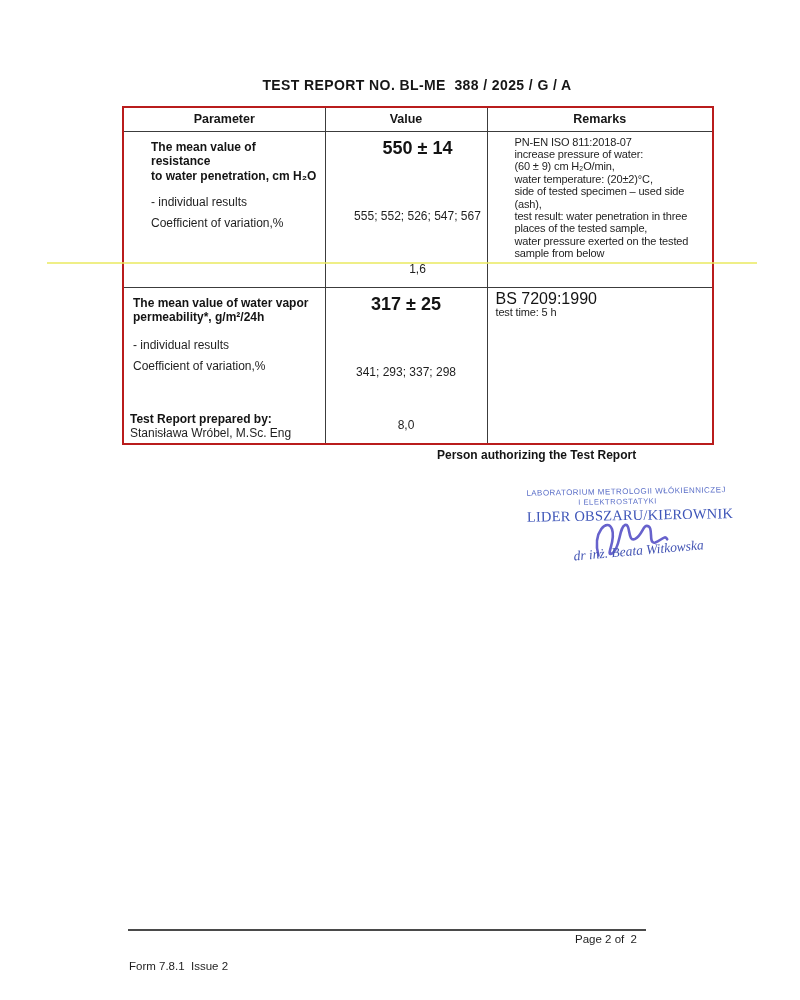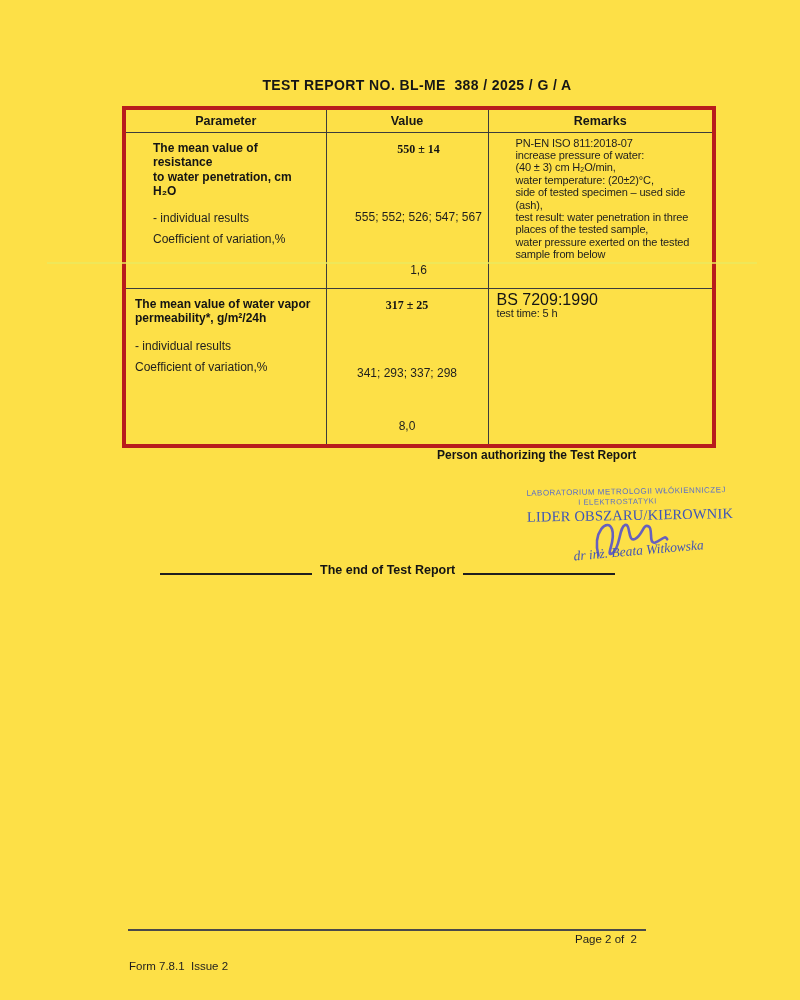--- a/index.html
+++ b/index.html
@@ -1,51 +1,51 @@
 <!DOCTYPE html>
 <html><head>
 <meta charset="utf-8">
 <style>
   * { margin:0; padding:0; box-sizing:border-box; }
   html,body { background:#e8e8e8; }
   .page {
     position:relative; width:800px; height:1000px; margin:0 auto;
-    background:#fde047; overflow:hidden;
+    background:#ffffff; overflow:hidden;
     font-family:"Liberation Sans", sans-serif; color:#1c1c1c;
   }
   .report-title {
     position:absolute; top:77px; left:122px; width:590px;
     text-align:center; font-size:14px; font-weight:bold; color:#161616;
     letter-spacing:0.4px; white-space:pre;
   }
   table.report-table {
     position:absolute; top:106px; left:122px; width:590px;
     border-collapse:collapse; table-layout:fixed;
-    border:4px solid #b91c1c;
+    border:2px solid #b91c1c;
   }
   .report-table th, .report-table td {
     border:1.5px solid #3c3c3c; vertical-align:top;
   }
   .report-table th {
     height:24px; vertical-align:middle; text-align:center;
     font-size:12.5px; font-weight:bold; color:#161616;
   }
   td.param-cell  { padding:8px 8px 4px 9px; }
   td.value-cell  { padding:8px 4px 4px 4px; text-align:center; }
   td.remarks-cell{ padding:4px 6px 4px 8px; }
   tr.row-1 td { height:141px;padding-left:27px; }
   tr.row-2 td { height:86px; }
   .param-title {
     font-weight:bold; font-size:12px; line-height:14.5px;
     white-space:pre-line; min-height:30px; margin-bottom:12px; color:#141414;
   }
   .param-line { font-size:12px; line-height:14px; margin-bottom:7px; color:#1e1e1e; }
   .value-mean {
-    font-weight:bold; font-size:12px; line-height:14.5px;
-    min-height:30px; margin-bottom:12px; padding-top:1px; color:#141414;font-family:Liberation Serif, serif;
+    font-weight:bold; font-size:18px; line-height:14.5px;
+    min-height:30px; margin-bottom:12px; padding-top:1px; color:#141414;
   }
   .value-line { font-size:12px; line-height:14px; margin-bottom:7px; color:#1e1e1e;margin-top:39px; }
   .remarks-title { display:block; font-weight:normal; font-size:16px; line-height:14px; color:#141414; }
   .remarks-title:empty { display:none; }
   .remarks-text {
     font-size:11px; line-height:12.4px; letter-spacing:-0.15px;
     white-space:pre-line; color:#1e1e1e;
   }
   td.conditions-cell { height:47px; padding:6px 8px 4px 9px; font-size:12px; line-height:15px; }
   .cond-label { font-weight:bold; color:#141414; }
@@ -120,21 +120,21 @@
         </td>
         <td class="value-cell">
           <div class="value-mean">550 ± 14</div>
           <div class="value-line">555; 552; 526; 547; 567</div>
           <div class="value-line">1,6</div>
         </td>
         <td class="remarks-cell">
 
           <div class="remarks-text">PN-EN ISO 811:2018-07
 increase pressure of water:
-(40 ± 3) cm H₂O/min,
+(60 ± 9) cm H₂O/min,
 water temperature: (20±2)°C,
 side of tested specimen – used side
 (ash),
 test result: water penetration in three
 places of the tested sample,
 water pressure exerted on the tested
 sample from below</div>
         </td>
       </tr>
       <tr class="row-2">
@@ -152,38 +152,37 @@
         <td class="remarks-cell">
           <span class="remarks-title">BS 7209:1990</span>
           <div class="remarks-text">test time: 5 h</div>
         </td>
       </tr>
     </tbody>
   </table>
 
   <div class="highlight-line"></div>
 
+  <div class="prepared-block">
+    <div class="prepared-label">Test Report prepared by:</div>
+    <div class="prepared-name">Stanisława Wróbel, M.Sc. Eng</div>
+  </div>
 
   <div class="authorizing-label">Person authorizing the Test Report</div>
 
   <div class="stamp">
     <div class="stamp-line1">LABORATORIUM METROLOGII WŁÓKIENNICZEJ</div>
     <div class="stamp-line2">I ELEKTROSTATYKI</div>
     <div class="stamp-line3">LIDER OBSZARU/KIEROWNIK</div>
     <svg class="signature-svg" width="80" height="44" viewBox="0 0 80 44">
       <path d="M7 40 C1 16 17 2 21 14 C25 26 13 42 21 38 C29 33 28 12 34 10 C40 8 36 28 44 24 C52 20 52 8 58 12 C62 15 57 30 64 28 C70 26 74 20 76 25" fill="none" stroke="#5a55c8" stroke-width="2.6" stroke-linecap="round" opacity="0.92"></path>
     </svg>
     <div class="signer-name">dr inż. Beata Witkowska</div>
   </div>
 
-  <div class="end-row">
-    <div class="end-line left"></div>
-    <div class="end-text">The end of Test Report</div>
-    <div class="end-line right"></div>
-  </div>
 
   <div class="footer-rule"></div>
   <div class="footer-left">
     <div>Form 7.8.1  Issue 2</div>
     
   </div>
   <div class="footer-page">Page 2 of  2</div>
 
 </div>
 

